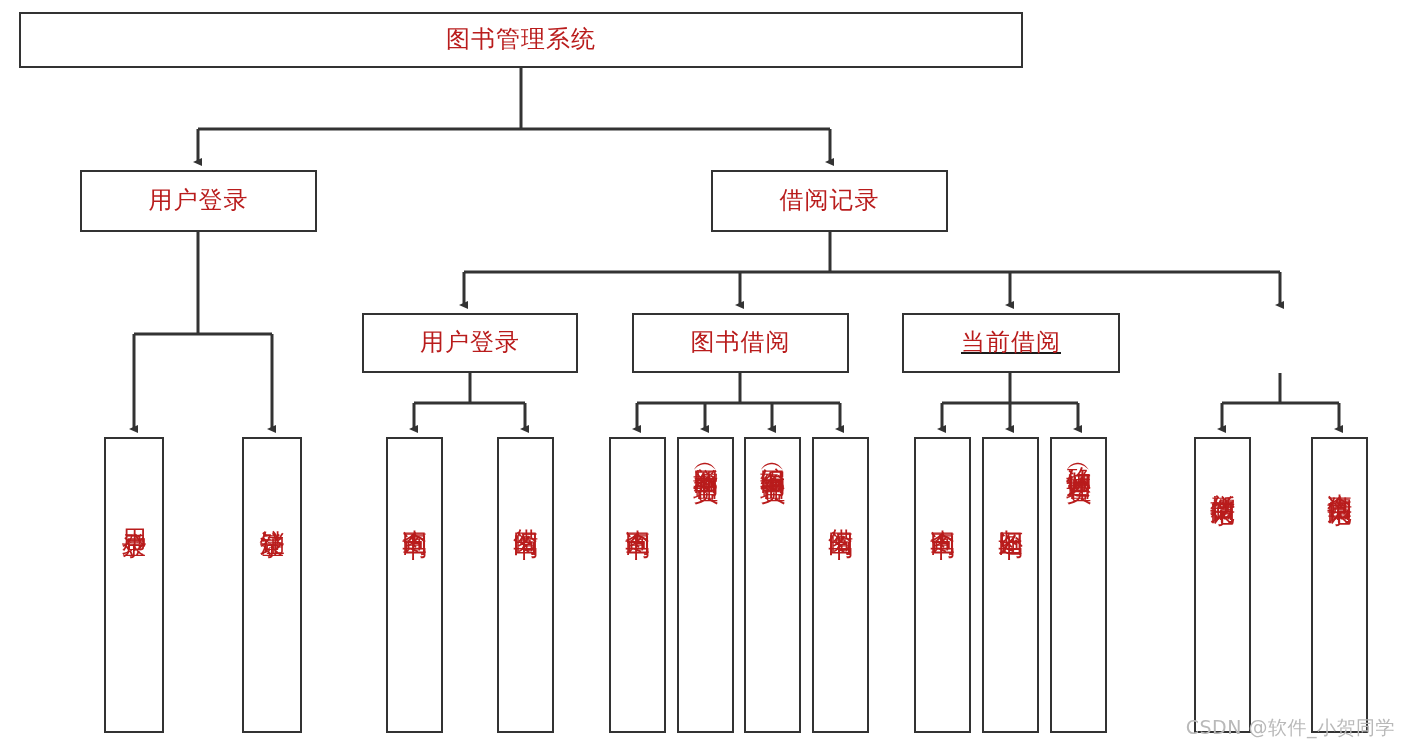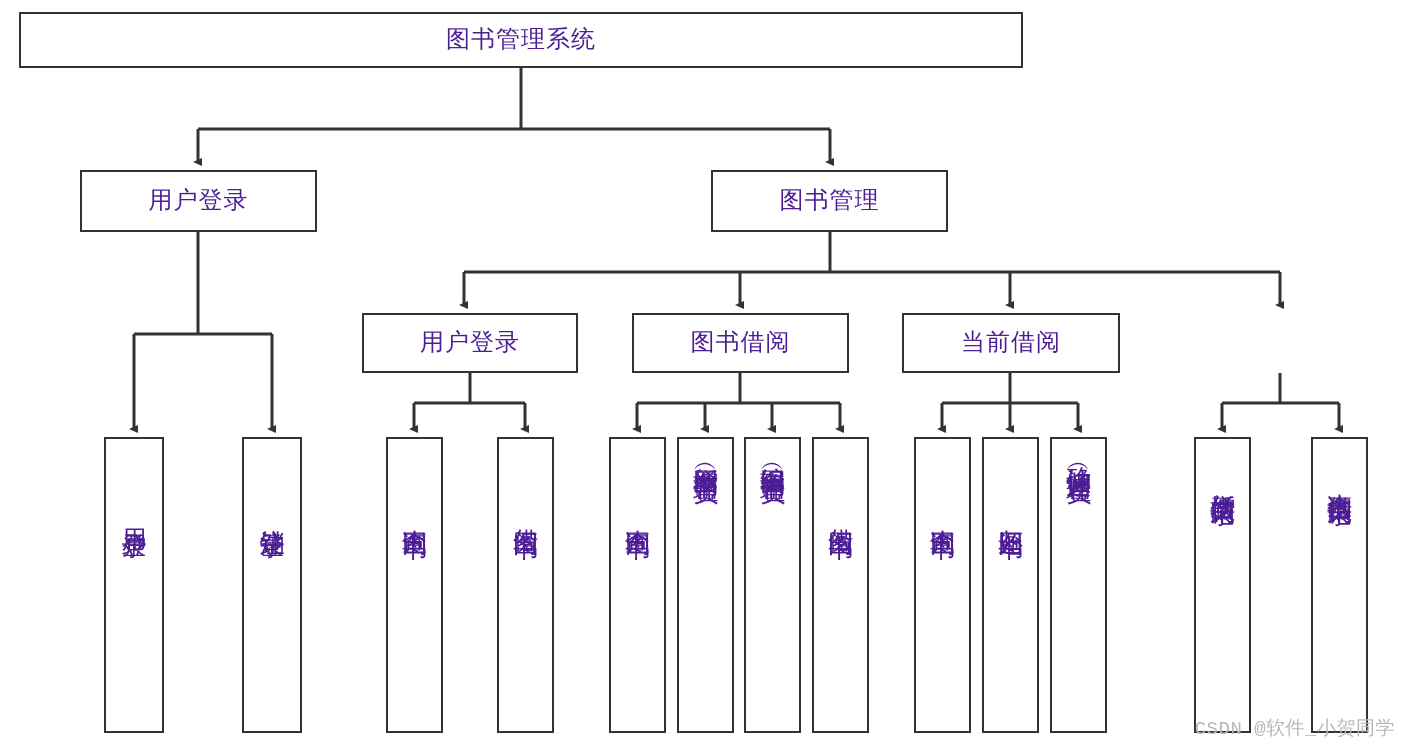--- a/index.html
+++ b/index.html
@@ -32,21 +32,21 @@
     display: flex;
     align-items: center;
     justify-content: center;
     color: #1a1a1a;
   }
   .node-label {
     font-size: 24px;
     line-height: 1.05;
     letter-spacing: 1px;
     white-space: nowrap;
-    color: #4c1d95;
+    color: #b91c1c;
   }
   .node-box.vertical {
     align-items: flex-start;
     justify-content: center;
     padding-top: 6px;
   }
   .node-box.vertical .node-label {
     writing-mode: vertical-rl;
     text-orientation: upright;
     font-size: 25px;
@@ -56,21 +56,20 @@
   }
   .watermark {
     position: absolute;
     right: 10px;
     bottom: 6px;
     font-size: 19px;
     color: #b9b9b9;
     letter-spacing: 0.5px;
     white-space: nowrap;
     pointer-events: none;
-    font-family: Liberation Mono, monospace;
   }
 </style>
 </head>
 <body>
 
 <div id="canvas">
 
   <svg id="diagram-svg" viewBox="0 0 1405 747" xmlns="http://www.w3.org/2000/svg">
     <defs>
       <marker id="arrow" markerWidth="10" markerHeight="10" refX="5" refY="5" orient="auto" markerUnits="userSpaceOnUse">
@@ -122,30 +121,30 @@
   </svg>
 
   <div class="node-box" style="left:19px; top:12px; width:1004px; height:56px;">
     <span class="node-label">图书管理系统</span>
   </div>
 
   <div class="node-box" style="left:80px; top:170px; width:237px; height:62px;">
     <span class="node-label">用户登录</span>
   </div>
   <div class="node-box" style="left:711px; top:170px; width:237px; height:62px;">
-    <span class="node-label">图书管理</span>
+    <span class="node-label">借阅记录</span>
   </div>
 
   <div class="node-box" style="left:362px; top:313px; width:216px; height:60px;">
     <span class="node-label">用户登录</span>
   </div>
   <div class="node-box" style="left:632px; top:313px; width:217px; height:60px;">
     <span class="node-label">图书借阅</span>
   </div>
-  <div class="node-box" style="left:902px; top:313px; width:218px; height:60px;">
+  <div class="node-box" style="left:902px; top:313px; width:218px; height:60px;text-decoration:underline;">
     <span class="node-label">当前借阅</span>
   </div>
 
   <div class="node-box vertical" style="left:104px; top:437px; width:60px; height:296px;">
     <span class="node-label" style="margin-top:64px;">用户登录</span>
   </div>
   <div class="node-box vertical" style="left:242px; top:437px; width:60px; height:296px;">
     <span class="node-label" style="margin-top:64px;">注销登录</span>
   </div>
 

